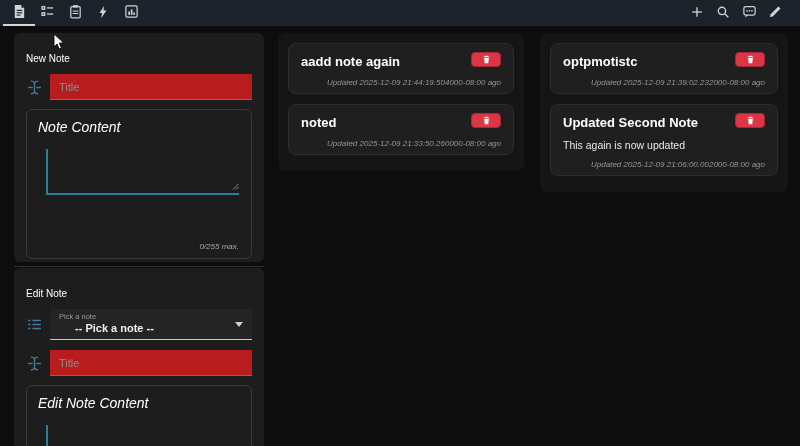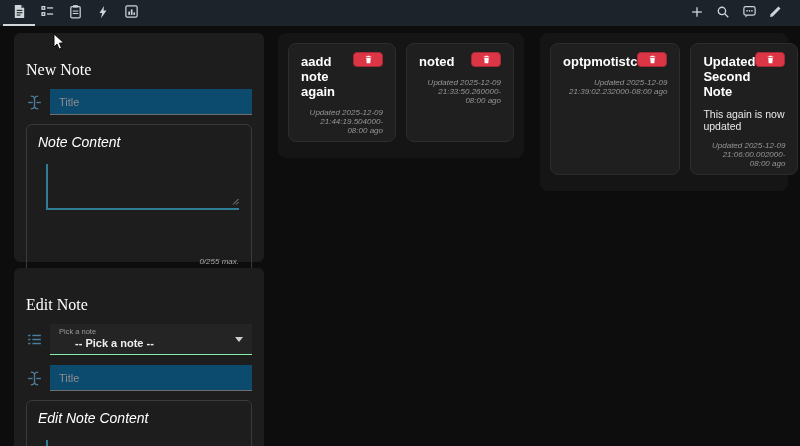--- a/index.html
+++ b/index.html
@@ -13,24 +13,24 @@
        position:relative;cursor:pointer;background:none;border:none;padding:0;}
   .tab.active::after{content:"";position:absolute;left:-2px;right:-2px;bottom:0;height:2px;background:#d3d7da;}
   .toolbar .spacer{flex:1;}
   .action{width:26px;height:26px;display:flex;align-items:center;justify-content:center;
           background:none;border:none;padding:0;cursor:pointer;}
 
   
   .panel{position:absolute;background:#1d1d1d;border-radius:6px;box-sizing:border-box;}
   #new-note-panel{left:14px;top:33px;width:250px;height:229px;}
   #edit-note-panel{left:14px;top:268px;width:250px;height:200px;}
-  .panel-title{font-size:16px;color:#fff;padding:28px 12px 6px;font-family:Liberation Serif, serif;}
+  .panel-title{font-size:10px;color:#fff;padding:20px 12px 6px;}
   .field-row{display:flex;align-items:center;gap:7px;padding:0 12px;margin-top:4px;}
   .field-icon{width:17px;height:17px;flex:none;display:flex;align-items:center;}
-  .underline-input{flex:1;min-width:0;background:#0c4a6e;border:none;outline:none;
+  .underline-input{flex:1;min-width:0;background:#b91c1c;border:none;outline:none;
                    border-bottom:1px solid #6f6f6f;height:25px;color:#ddd;font-size:11px;
                    padding:0 9px;font-family:inherit;}
   .underline-input::placeholder{color:#8d8d8d;}
   .select-field{flex:1;background:#242424;border-bottom:1px solid #86efac;
                 padding:3px 22px 4px 9px;position:relative;cursor:pointer;}
   .select-label{font-size:7.5px;color:#9a9a9a;line-height:9px;}
   .select-value{font-size:11px;color:#eee;font-weight:700;line-height:14px;margin-left:16px;}
   .caret{position:absolute;right:9px;top:50%;margin-top:-2px;width:0;height:0;
          border-left:4px solid transparent;border-right:4px solid transparent;
          border-top:5px solid #cfcfcf;}
@@ -48,21 +48,21 @@
                 padding:3px 1px 5px;margin-top:44px;}
   .panel-divider{border-top:1px solid #333;margin-top:7px;}
   .panel-footer{padding:9px 10px;}
   .create-btn{display:inline-flex;align-items:center;background:#3b3b3b;border:none;
               border-radius:999px;color:#e6e6e6;font-size:11px;padding:4px 13px 4px 8px;
               cursor:pointer;font-family:inherit;}
 
   
   .notes-col{position:absolute;top:33px;background:#151515;border-radius:8px;
              padding:10px 10px 16px;box-sizing:border-box;display:flex;
-             flex-direction:row;gap:10px;}
+             flex-direction:column;gap:10px;}
   #notes-col-1{left:278px;width:246px;}
   #notes-col-2{left:540px;width:248px;}
   .note-card{background:#1f1f1f;border:1px solid #2d2d2d;border-radius:8px;
              padding:8px 12px 6px;}
   .note-head{display:flex;justify-content:space-between;align-items:flex-start;}
   .note-title{font-size:13px;font-weight:700;color:#fff;padding-top:2px;}
   .delete-btn{background:#dc3545;border:1px solid #a82835;border-radius:4px;width:30px;
               height:15px;display:flex;align-items:center;justify-content:center;
               cursor:pointer;padding:0;flex:none;}
   .note-body{font-size:10.5px;color:#e8e8e8;margin-top:9px;}

